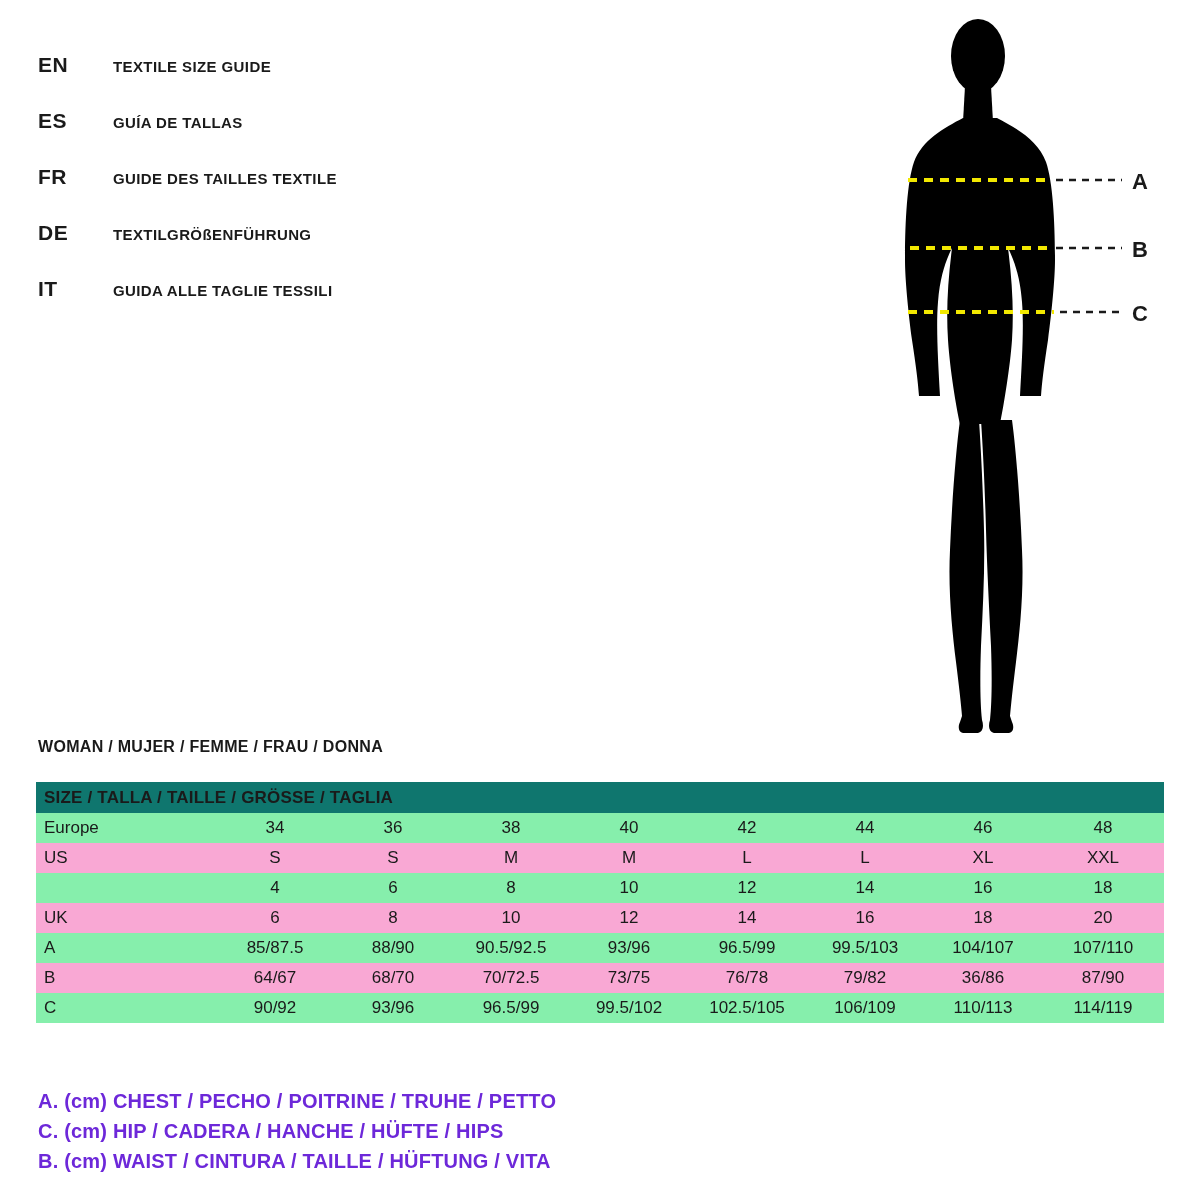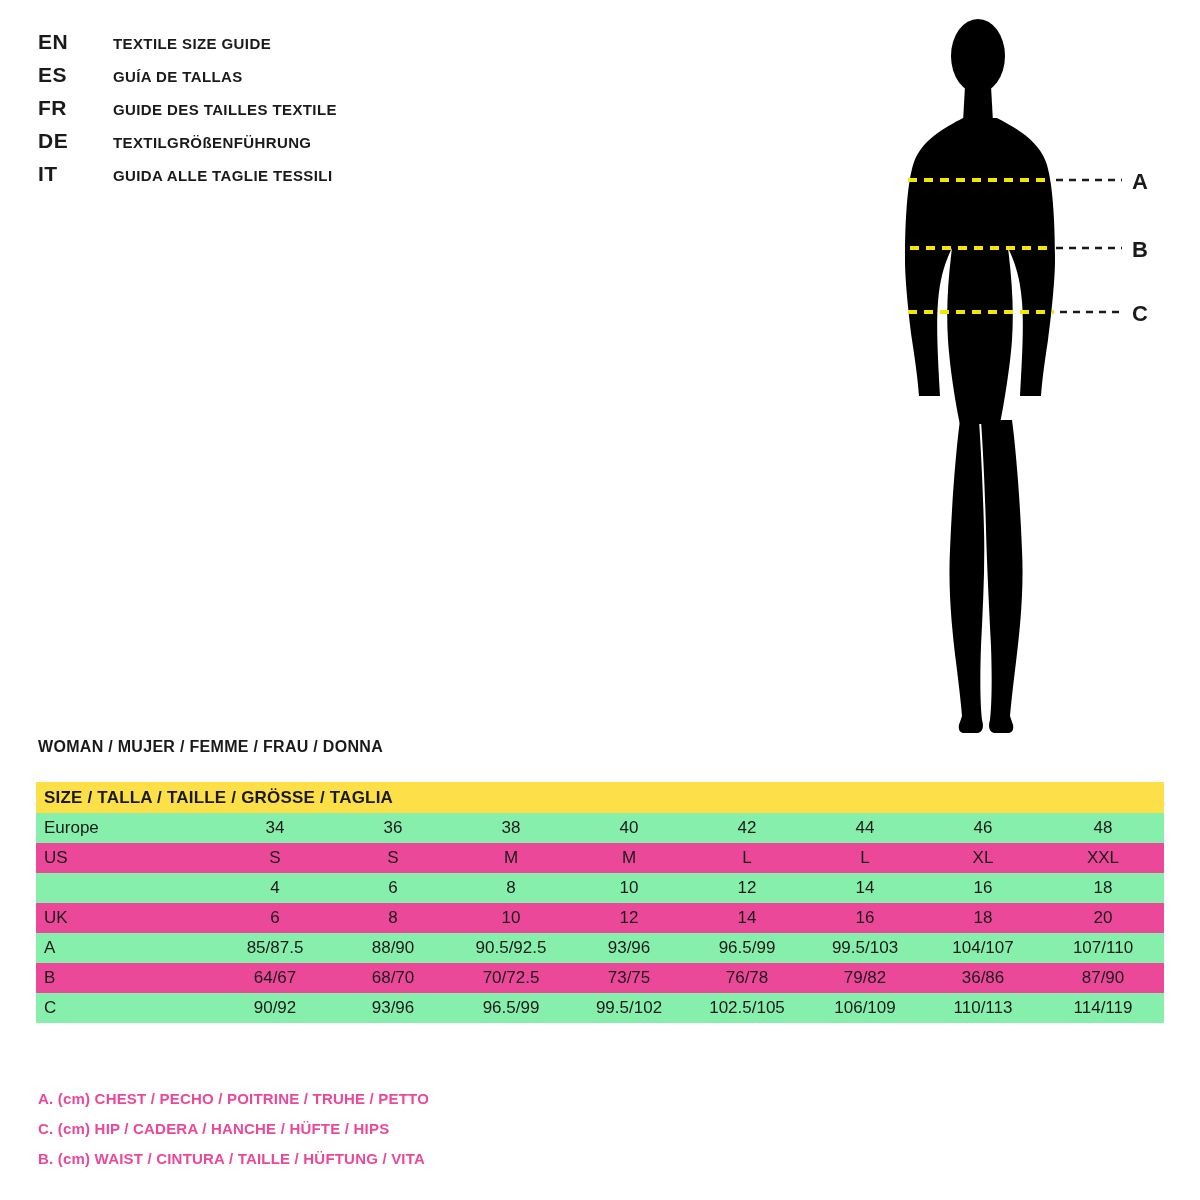--- a/index.html
+++ b/index.html
@@ -20,20 +20,21 @@
   #title-block {
     position: absolute;
     left: 38px;
     top: 30px;
     width: 620px;
   }
   .title-row {
     display: flex;
     align-items: baseline;
     height: 33px;
+    margin-top: 23px;
   }
   .title-lang {
     width: 75px;
     font-size: 21px;
     font-weight: bold;
     letter-spacing: 0.5px;
     color: #1a1a1a;
   }
   .title-text {
     font-size: 15px;
@@ -91,47 +92,47 @@
     table-layout: fixed;
   }
   #size-table th, #size-table td {
     font-size: 17px;
     color: #1a1a1a;
     padding: 0;
     height: 30px;
     font-weight: normal;
   }
   #size-table .hdr-row th {
-    background: #fde047;
+    background: #0f766e;
     text-align: left;
     padding-left: 8px;
     font-weight: bold;
     font-size: 17px;
     letter-spacing: 0.2px;
     height: 31px;
   }
   #size-table tbody tr.shade-a td { background: #86efac; }
-  #size-table tbody tr.shade-b td { background: #ec4899; }
+  #size-table tbody tr.shade-b td { background: #f9a8d4; }
   #size-table td.rowlabel {
     text-align: left;
     padding-left: 8px;
   }
   #size-table td.val { text-align: center; }
 
   
   #legend {
     position: absolute;
     left: 38px;
     top: 1090px;
   }
   .legend-line {
-    font-size: 15px;
+    font-size: 20px;
     font-weight: bold;
     letter-spacing: 0.2px;
-    color: #ec4899;
+    color: #6d28d9;
     height: 30px;
     white-space: nowrap;
   }
 </style>
 </head>
 <body>
 
 <div id="title-block">
   <div class="title-row">
     <span class="title-lang">EN</span>

